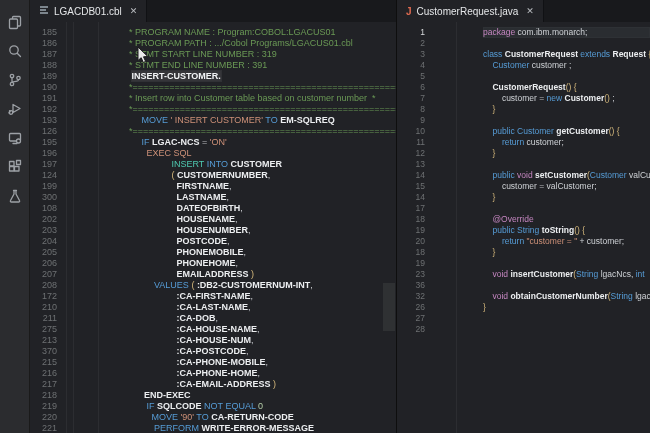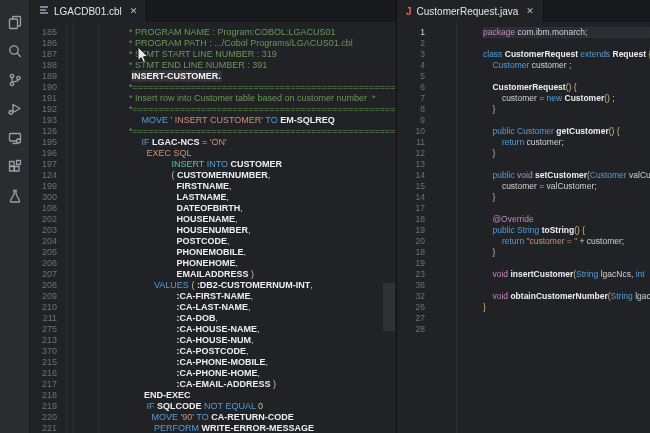--- a/index.html
+++ b/index.html
@@ -147,21 +147,21 @@
             <div class="ln">199</div>
             <div class="ln">300</div>
             <div class="ln">108</div>
             <div class="ln">202</div>
             <div class="ln">203</div>
             <div class="ln">204</div>
             <div class="ln">205</div>
             <div class="ln">206</div>
             <div class="ln">207</div>
             <div class="ln">208</div>
-            <div class="ln">209</div>
+            <div class="ln">172</div>
             <div class="ln">210</div>
             <div class="ln">211</div>
             <div class="ln">275</div>
             <div class="ln">213</div>
             <div class="ln">370</div>
             <div class="ln">215</div>
             <div class="ln">216</div>
             <div class="ln">217</div>
             <div class="ln">218</div>
             <div class="ln">219</div>

